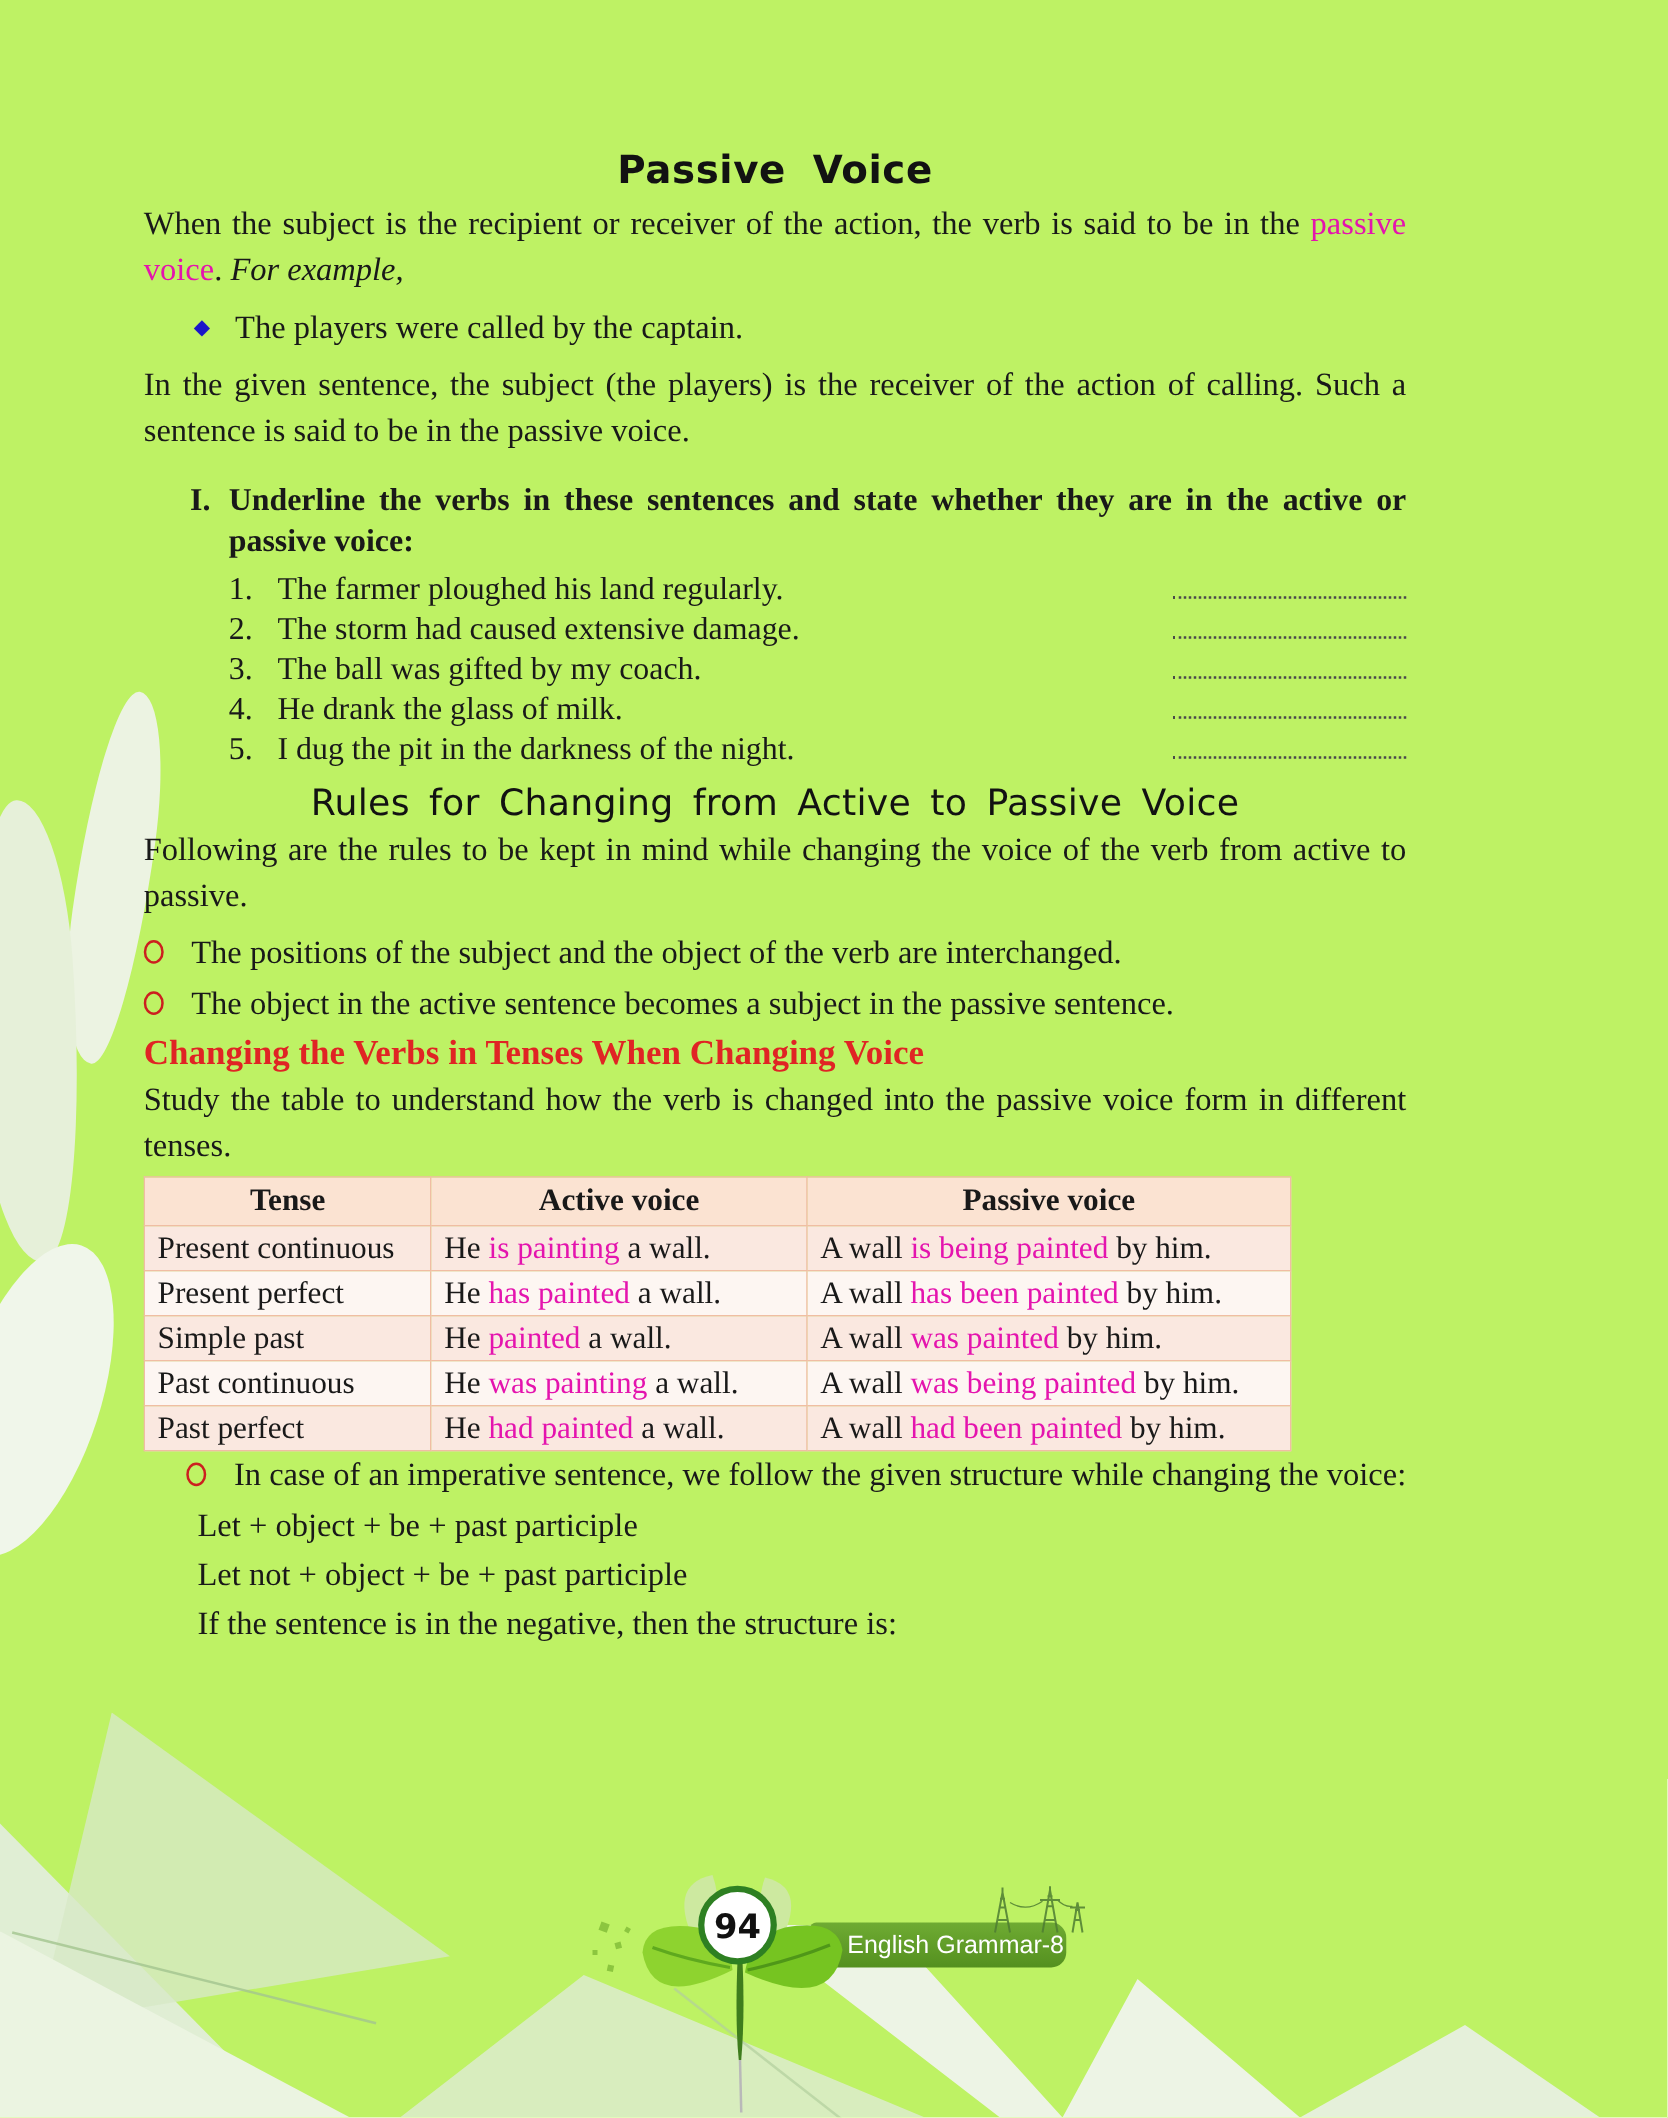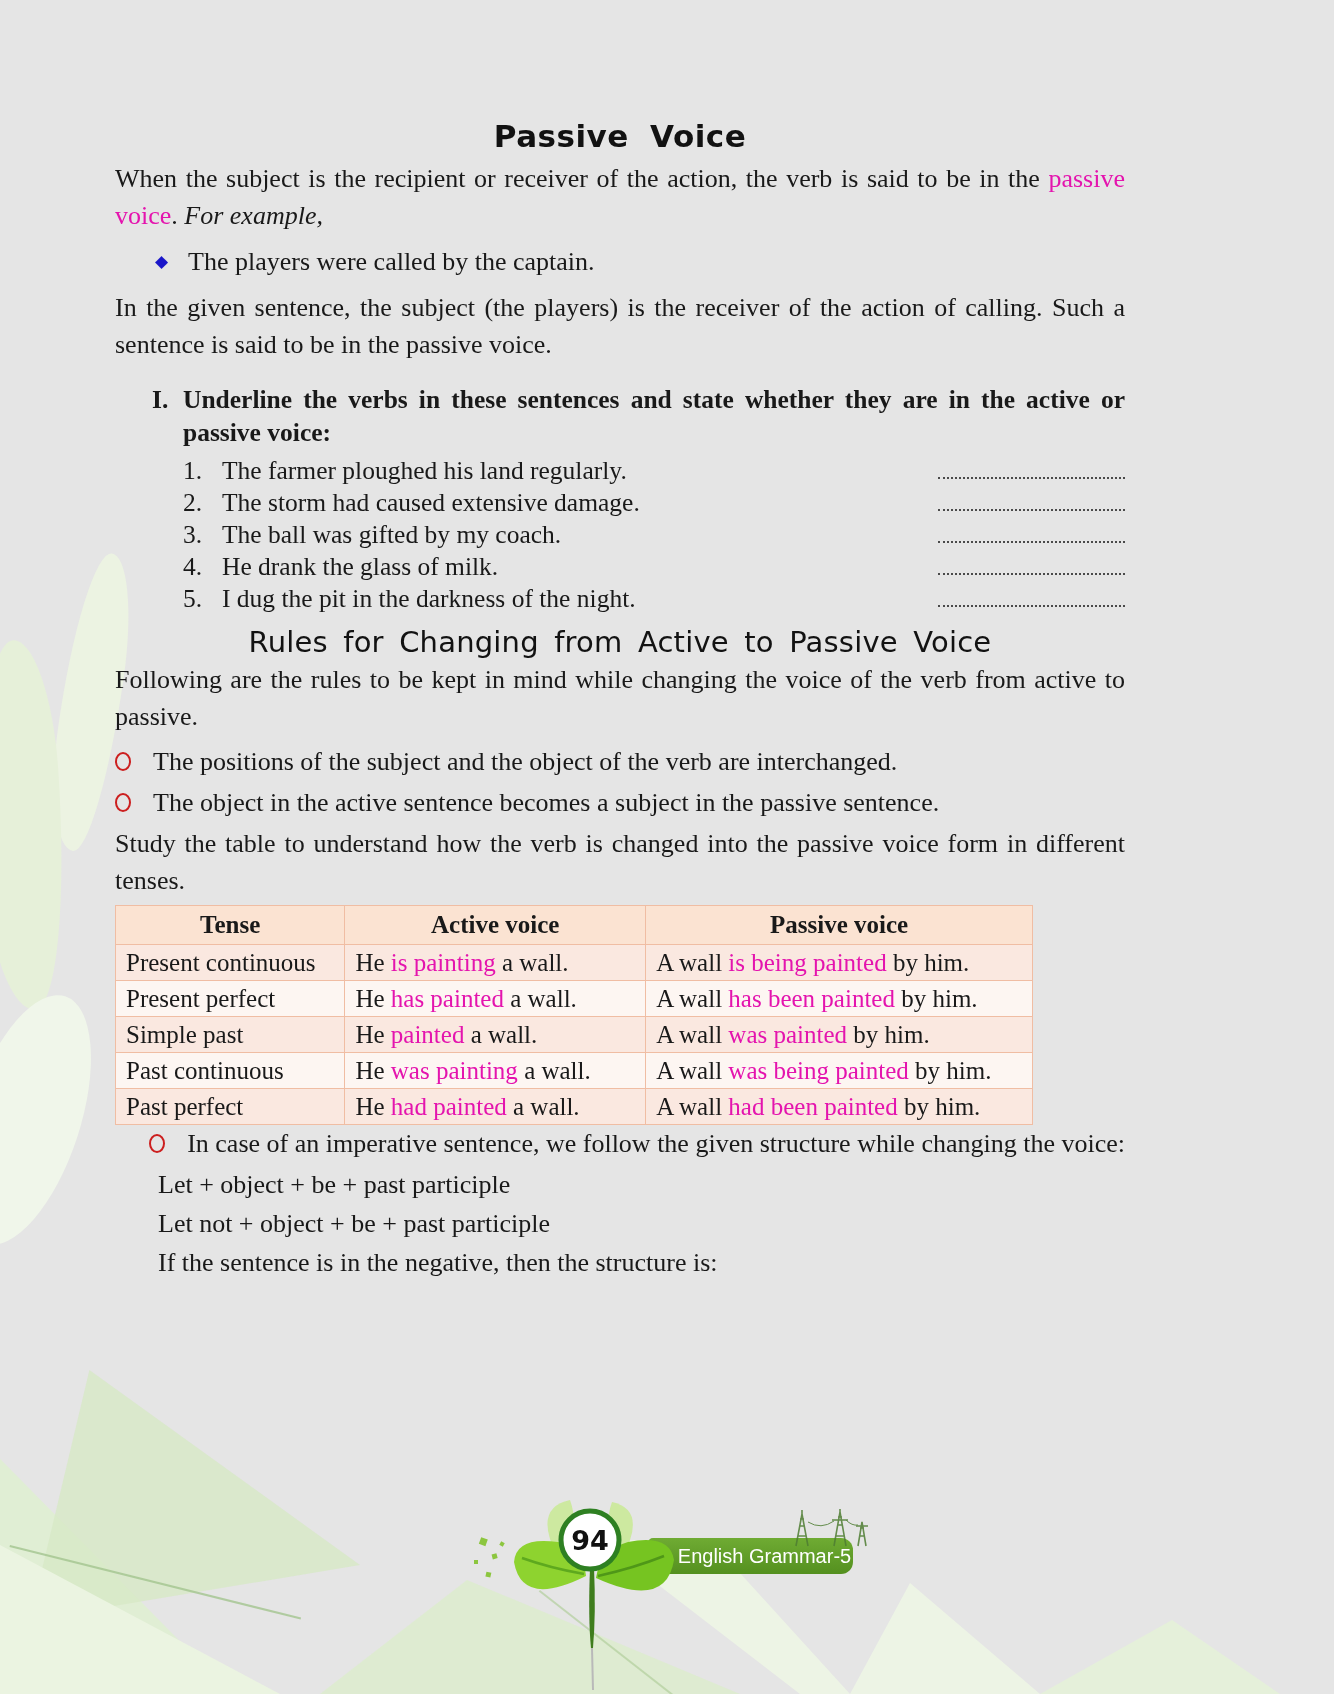--- a/index.html
+++ b/index.html
@@ -1,16 +1,16 @@
 <!DOCTYPE html>
 <html><head>
 <meta charset="utf-8">
 <style>
   html,body{margin:0;padding:0;background:#ffffff;}
-  .page{position:relative;width:1334px;height:1694px;background:#e5e5e5;overflow:hidden;
+  .page{position:relative;width:1334px;height:1694px;background:#bef264;overflow:hidden;
         font-family:"Liberation Serif", serif;color:#191919;}
   
   .deco{position:absolute;pointer-events:none;z-index:0;}
   .leaf1{left:62px;top:552px;width:58px;height:300px;background:#ecf3e2;border-radius:50% 50% 45% 55%/60% 40% 60% 40%;transform:rotate(8deg);}
   .leaf2{left:-18px;top:640px;width:80px;height:370px;background:#e6f0d9;border-radius:55% 45% 50% 50%/65% 35% 65% 35%;transform:rotate(-4deg);}
   .leaf3{left:-30px;top:990px;width:110px;height:260px;background:#f0f6ea;border-radius:50%;transform:rotate(18deg);}
   .tri1{left:0;top:1400px;width:400px;height:294px;background:#e0eed4;clip-path:polygon(0 20%,58% 100%,0 100%);}
   .tri2{left:30px;top:1370px;width:330px;height:250px;background:#d7e8c6;clip-path:polygon(18% 0,100% 78%,0 100%);opacity:.8;}
   .tri3{left:0;top:1545px;width:280px;height:149px;background:#ebf4e1;clip-path:polygon(0 0,100% 100%,0 100%);}
   .tri4{left:320px;top:1580px;width:420px;height:114px;background:#ddecce;clip-path:polygon(35% 0,100% 100%,0 100%);opacity:.85;}
@@ -134,20 +134,21 @@
       <li class="ring-item">
           <span class="ring"></span>
           <span>The positions of the subject and the object of the verb are interchanged.</span>
         </li>
       <li class="ring-item">
           <span class="ring"></span>
           <span>The object in the active sentence becomes a subject in the passive sentence.</span>
         </li>
     </ul>
 
+    <h3 class="red-head">Changing the Verbs in Tenses When Changing Voice</h3>
     <p class="body just">Study the table to understand how the verb is changed into the passive voice form in different tenses.</p>
 
     <table class="tense">
       <colgroup>
           <col class="c1">
           <col class="c2">
           <col class="c3">
         </colgroup>
       <thead>
         <tr>
@@ -191,21 +192,21 @@
     </div>
     <div class="structures">
       <div>Let + object + be + past participle</div>
       <div>Let not + object + be + past participle</div>
       <div>If the sentence is in the negative, then the structure is:</div>
     </div>
 
   </main>
 
   <div class="ribbon">
-    <span>English Grammar-5</span>
+    <span>English Grammar-8</span>
   </div>
 
   <svg class="towers" width="80" height="40" viewBox="0 0 80 40">
     <g stroke="#4e7d32" stroke-width="1.6" fill="none">
       <path d="M8 38 L14 6 L20 38 M10 28 H18 M11 18 H17 M12 11 H16 M14 6 L14 2"></path>
       <path d="M46 38 L52 4 L58 38 M48 28 H56 M49 17 H55 M50 9 H54 M44 12 H60 M52 4 L52 1"></path>
       <path d="M70 38 L74 14 L78 38 M71 28 H77 M72 20 H76 M68 18 H80"></path>
       <path d="M20 14 Q33 22 46 13" stroke-width="1"></path>
       <path d="M58 12 Q64 18 70 17" stroke-width="1"></path>
     </g>

